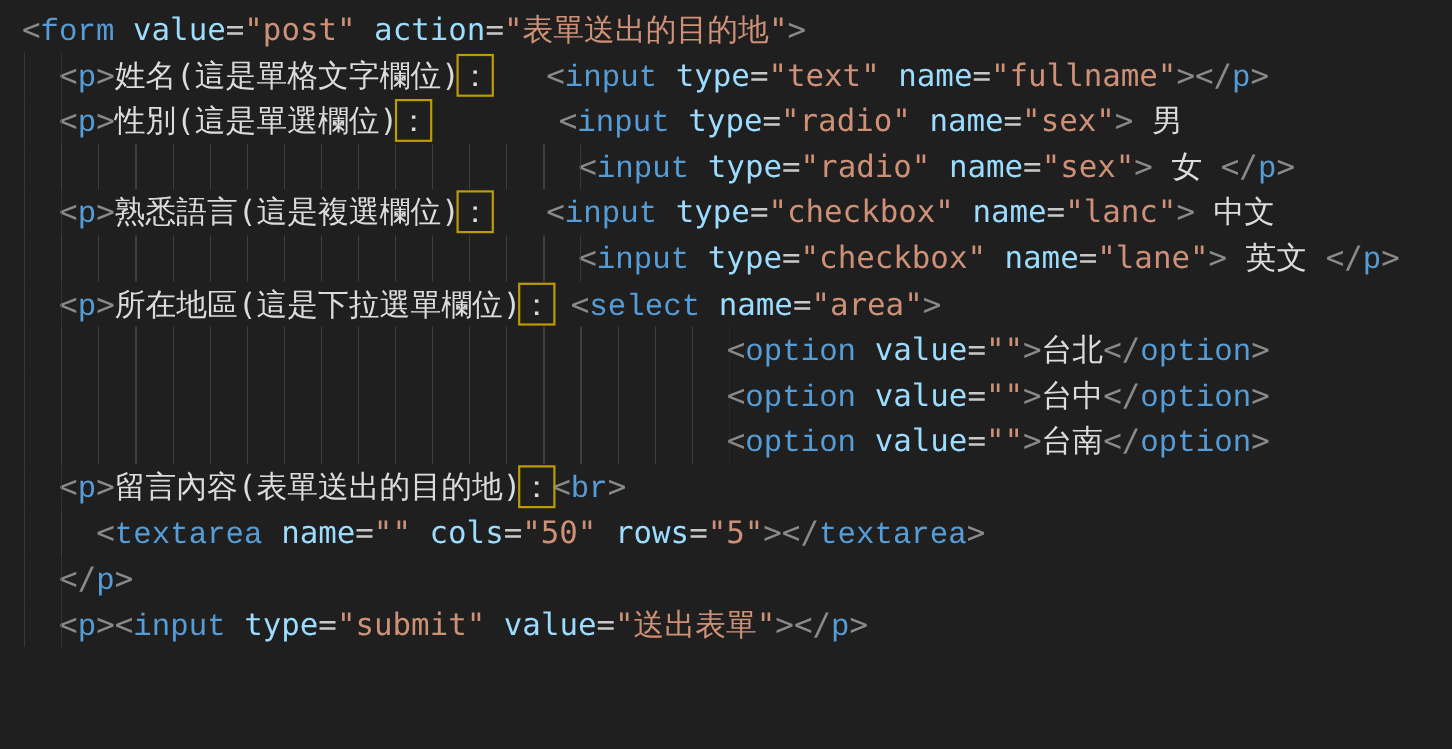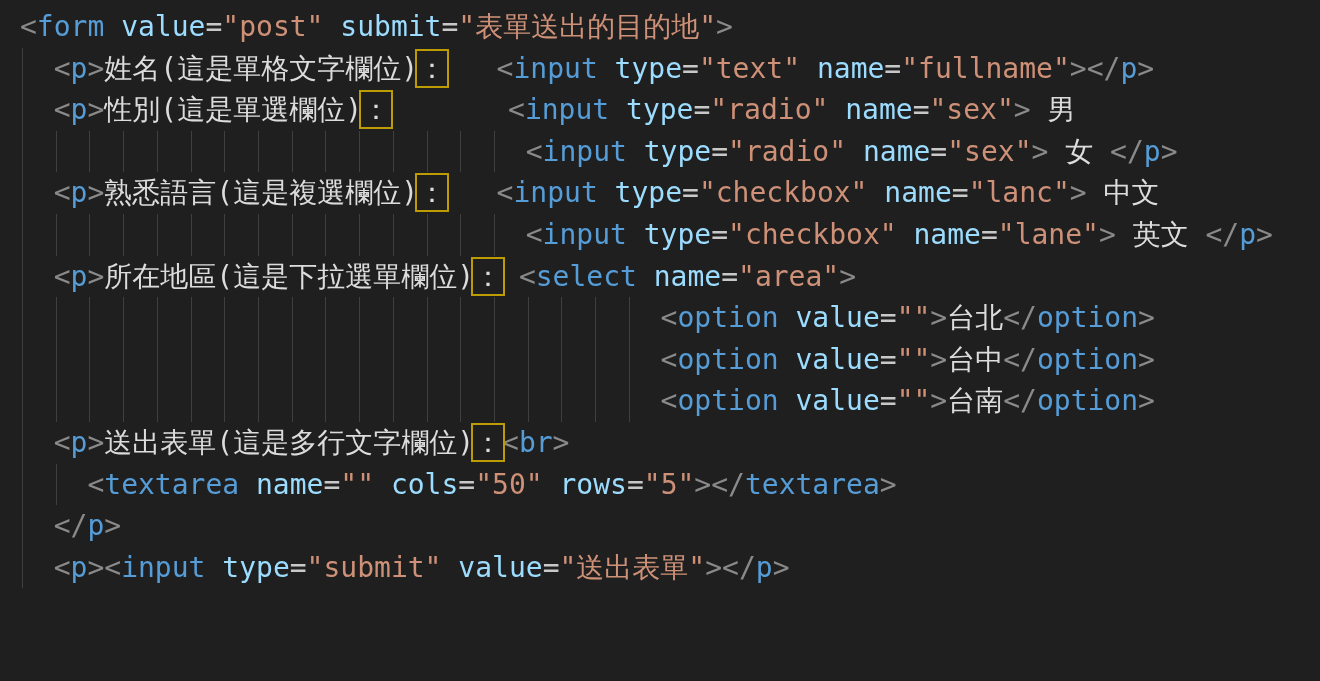--- a/index.html
+++ b/index.html
@@ -34,43 +34,43 @@
   }
   .indent-guides{
     position:absolute;
     left:2px;top:0;bottom:0;
     background:repeating-linear-gradient(
       to right,
       var(--guide) 0,var(--guide) 1px,
       transparent 1px,transparent 2ch);
   }
   .tok{white-space:pre;}
-  .tok.t{color:var(--tag);}
+  .tok.t{color:var(--tag);font-family:Liberation Mono, monospace;}
   .tok.a{color:var(--attr);}
   .tok.s{color:var(--string);}
   .tok.p{color:var(--punct);}
   .tok.e{color:var(--equals);}
   .tok.x{color:var(--text);}
   .tok.h{
     color:var(--text);
     outline:2px solid var(--highlight_border);
     outline-offset:1px;
   }
 </style>
 </head>
 <body>
 
 <div class="code-area" id="code-area">
-    <div class="code-line"><span class="tok p">&lt;</span><span class="tok t">form</span><span class="tok x"> </span><span class="tok a">value</span><span class="tok e">=</span><span class="tok s">"post"</span><span class="tok x"> </span><span class="tok a">submit</span><span class="tok e">=</span><span class="tok s">"表單送出的目的地"</span><span class="tok p">&gt;</span></div>
+    <div class="code-line"><span class="tok p">&lt;</span><span class="tok t">form</span><span class="tok x"> </span><span class="tok a">value</span><span class="tok e">=</span><span class="tok s">"post"</span><span class="tok x"> </span><span class="tok a">action</span><span class="tok e">=</span><span class="tok s">"表單送出的目的地"</span><span class="tok p">&gt;</span></div>
     <div class="code-line"><div class="indent-guides" style="width: 2ch;"></div><span class="tok x">  </span><span class="tok p">&lt;</span><span class="tok t">p</span><span class="tok p">&gt;</span><span class="tok x">姓名(這是單格文字欄位)</span><span class="tok h">：</span><span class="tok x">   </span><span class="tok p">&lt;</span><span class="tok t">input</span><span class="tok x"> </span><span class="tok a">type</span><span class="tok e">=</span><span class="tok s">"text"</span><span class="tok x"> </span><span class="tok a">name</span><span class="tok e">=</span><span class="tok s">"fullname"</span><span class="tok p">&gt;&lt;/</span><span class="tok t">p</span><span class="tok p">&gt;</span></div>
     <div class="code-line"><div class="indent-guides" style="width: 2ch;"></div><span class="tok x">  </span><span class="tok p">&lt;</span><span class="tok t">p</span><span class="tok p">&gt;</span><span class="tok x">性別(這是單選欄位)</span><span class="tok h">：</span><span class="tok x">       </span><span class="tok p">&lt;</span><span class="tok t">input</span><span class="tok x"> </span><span class="tok a">type</span><span class="tok e">=</span><span class="tok s">"radio"</span><span class="tok x"> </span><span class="tok a">name</span><span class="tok e">=</span><span class="tok s">"sex"</span><span class="tok p">&gt;</span><span class="tok x"> 男</span></div>
     <div class="code-line"><div class="indent-guides" style="width: 30ch;"></div><span class="tok x">                              </span><span class="tok p">&lt;</span><span class="tok t">input</span><span class="tok x"> </span><span class="tok a">type</span><span class="tok e">=</span><span class="tok s">"radio"</span><span class="tok x"> </span><span class="tok a">name</span><span class="tok e">=</span><span class="tok s">"sex"</span><span class="tok p">&gt;</span><span class="tok x"> 女 </span><span class="tok p">&lt;/</span><span class="tok t">p</span><span class="tok p">&gt;</span></div>
     <div class="code-line"><div class="indent-guides" style="width: 2ch;"></div><span class="tok x">  </span><span class="tok p">&lt;</span><span class="tok t">p</span><span class="tok p">&gt;</span><span class="tok x">熟悉語言(這是複選欄位)</span><span class="tok h">：</span><span class="tok x">   </span><span class="tok p">&lt;</span><span class="tok t">input</span><span class="tok x"> </span><span class="tok a">type</span><span class="tok e">=</span><span class="tok s">"checkbox"</span><span class="tok x"> </span><span class="tok a">name</span><span class="tok e">=</span><span class="tok s">"lanc"</span><span class="tok p">&gt;</span><span class="tok x"> 中文</span></div>
     <div class="code-line"><div class="indent-guides" style="width: 30ch;"></div><span class="tok x">                              </span><span class="tok p">&lt;</span><span class="tok t">input</span><span class="tok x"> </span><span class="tok a">type</span><span class="tok e">=</span><span class="tok s">"checkbox"</span><span class="tok x"> </span><span class="tok a">name</span><span class="tok e">=</span><span class="tok s">"lane"</span><span class="tok p">&gt;</span><span class="tok x"> 英文 </span><span class="tok p">&lt;/</span><span class="tok t">p</span><span class="tok p">&gt;</span></div>
     <div class="code-line"><div class="indent-guides" style="width: 2ch;"></div><span class="tok x">  </span><span class="tok p">&lt;</span><span class="tok t">p</span><span class="tok p">&gt;</span><span class="tok x">所在地區(這是下拉選單欄位)</span><span class="tok h">：</span><span class="tok x"> </span><span class="tok p">&lt;</span><span class="tok t">select</span><span class="tok x"> </span><span class="tok a">name</span><span class="tok e">=</span><span class="tok s">"area"</span><span class="tok p">&gt;</span></div>
     <div class="code-line"><div class="indent-guides" style="width: 38ch;"></div><span class="tok x">                                      </span><span class="tok p">&lt;</span><span class="tok t">option</span><span class="tok x"> </span><span class="tok a">value</span><span class="tok e">=</span><span class="tok s">""</span><span class="tok p">&gt;</span><span class="tok x">台北</span><span class="tok p">&lt;/</span><span class="tok t">option</span><span class="tok p">&gt;</span></div>
     <div class="code-line"><div class="indent-guides" style="width: 38ch;"></div><span class="tok x">                                      </span><span class="tok p">&lt;</span><span class="tok t">option</span><span class="tok x"> </span><span class="tok a">value</span><span class="tok e">=</span><span class="tok s">""</span><span class="tok p">&gt;</span><span class="tok x">台中</span><span class="tok p">&lt;/</span><span class="tok t">option</span><span class="tok p">&gt;</span></div>
     <div class="code-line"><div class="indent-guides" style="width: 38ch;"></div><span class="tok x">                                      </span><span class="tok p">&lt;</span><span class="tok t">option</span><span class="tok x"> </span><span class="tok a">value</span><span class="tok e">=</span><span class="tok s">""</span><span class="tok p">&gt;</span><span class="tok x">台南</span><span class="tok p">&lt;/</span><span class="tok t">option</span><span class="tok p">&gt;</span></div>
-    <div class="code-line"><div class="indent-guides" style="width: 2ch;"></div><span class="tok x">  </span><span class="tok p">&lt;</span><span class="tok t">p</span><span class="tok p">&gt;</span><span class="tok x">送出表單(這是多行文字欄位)</span><span class="tok h">：</span><span class="tok p">&lt;</span><span class="tok t">br</span><span class="tok p">&gt;</span></div>
+    <div class="code-line"><div class="indent-guides" style="width: 2ch;"></div><span class="tok x">  </span><span class="tok p">&lt;</span><span class="tok t">p</span><span class="tok p">&gt;</span><span class="tok x">留言內容(表單送出的目的地)</span><span class="tok h">：</span><span class="tok p">&lt;</span><span class="tok t">br</span><span class="tok p">&gt;</span></div>
     <div class="code-line"><div class="indent-guides" style="width: 4ch;"></div><span class="tok x">    </span><span class="tok p">&lt;</span><span class="tok t">textarea</span><span class="tok x"> </span><span class="tok a">name</span><span class="tok e">=</span><span class="tok s">""</span><span class="tok x"> </span><span class="tok a">cols</span><span class="tok e">=</span><span class="tok s">"50"</span><span class="tok x"> </span><span class="tok a">rows</span><span class="tok e">=</span><span class="tok s">"5"</span><span class="tok p">&gt;&lt;/</span><span class="tok t">textarea</span><span class="tok p">&gt;</span></div>
     <div class="code-line"><div class="indent-guides" style="width: 2ch;"></div><span class="tok x">  </span><span class="tok p">&lt;/</span><span class="tok t">p</span><span class="tok p">&gt;</span></div>
     <div class="code-line"><div class="indent-guides" style="width: 2ch;"></div><span class="tok x">  </span><span class="tok p">&lt;</span><span class="tok t">p</span><span class="tok p">&gt;&lt;</span><span class="tok t">input</span><span class="tok x"> </span><span class="tok a">type</span><span class="tok e">=</span><span class="tok s">"submit"</span><span class="tok x"> </span><span class="tok a">value</span><span class="tok e">=</span><span class="tok s">"送出表單"</span><span class="tok p">&gt;&lt;/</span><span class="tok t">p</span><span class="tok p">&gt;</span></div>
   </div>
 
 </body></html>

